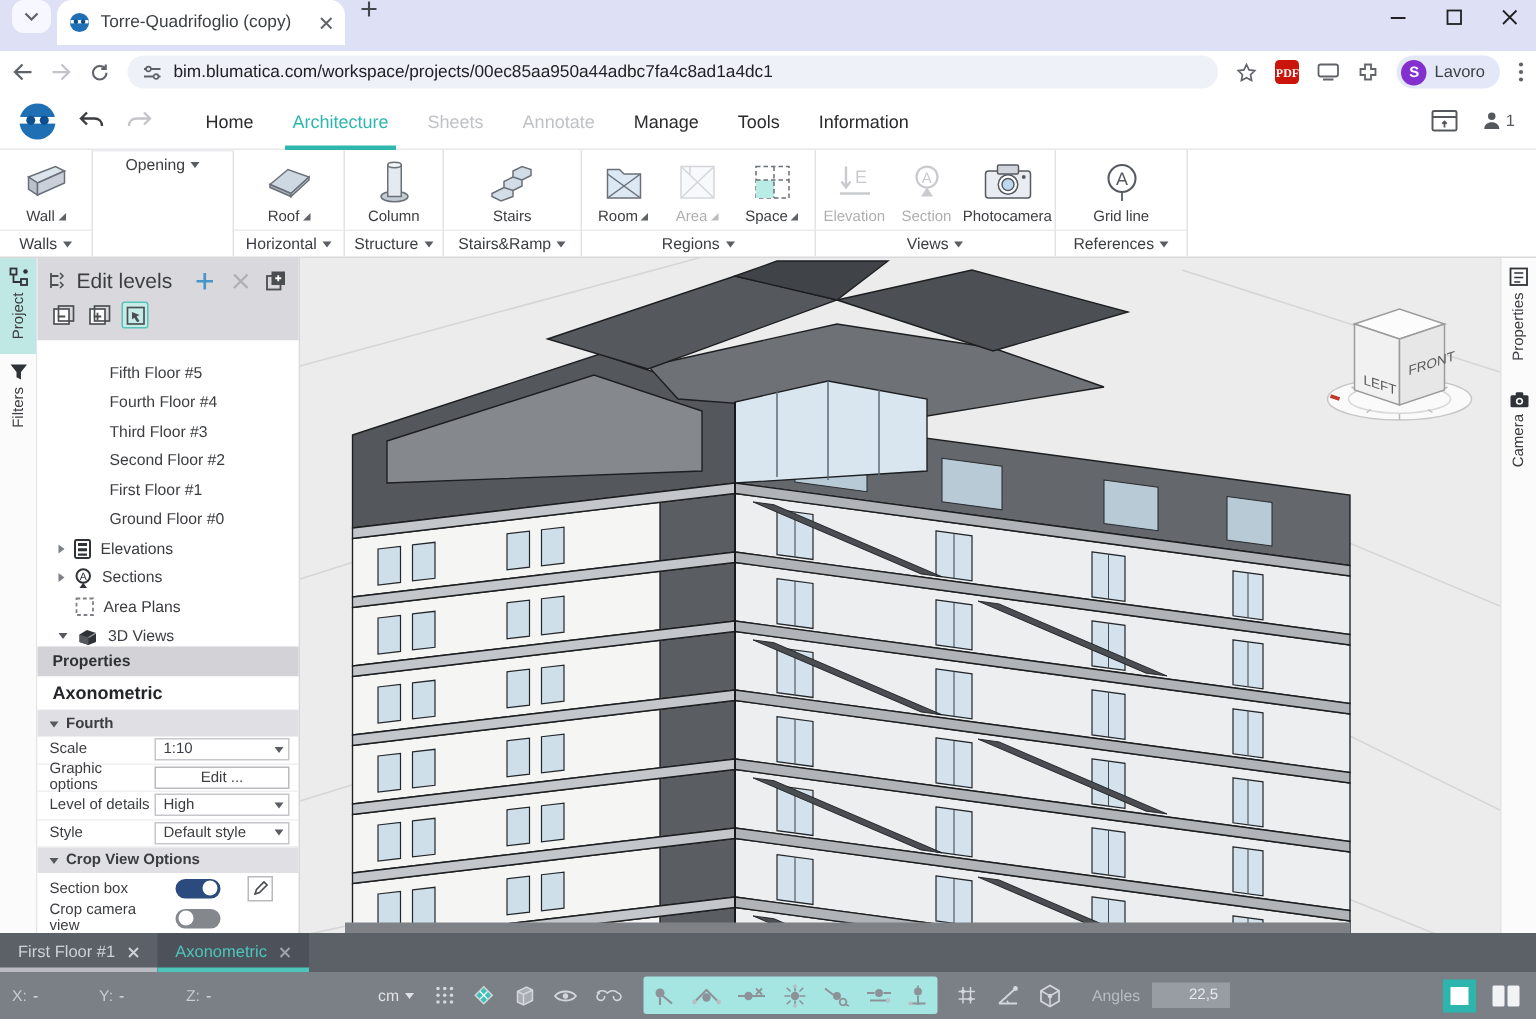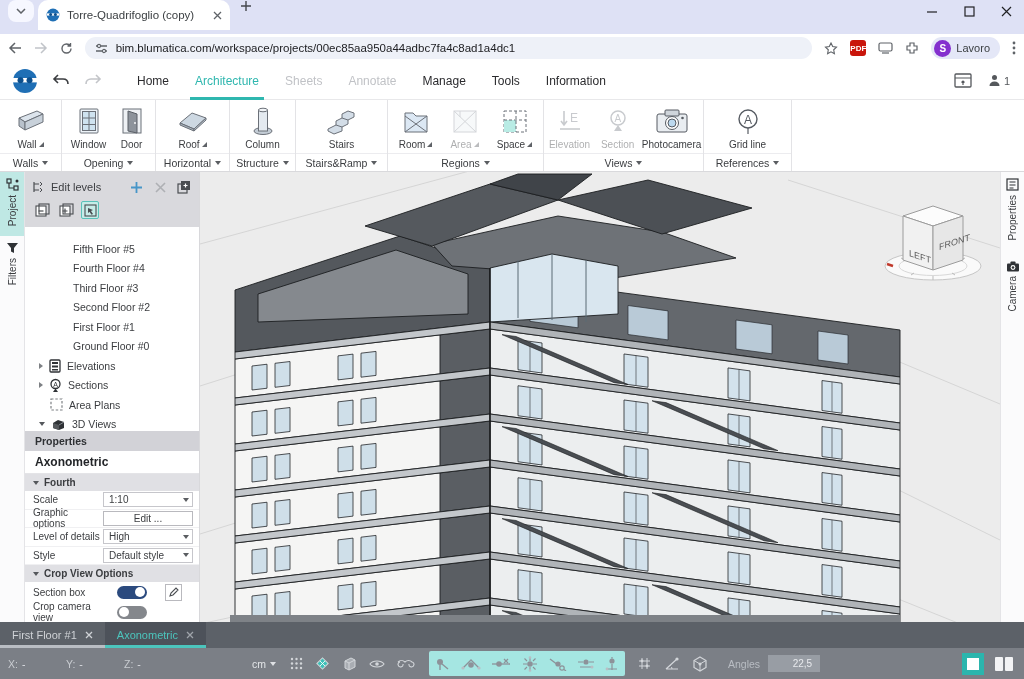--- a/index.html
+++ b/index.html
@@ -11,21 +11,21 @@
 .tab-search{width:26px;height:22px;margin:0 4px 5px 8px;border-radius:8px;background:#f6f7ff;display:flex;align-items:center;justify-content:center;}
 .btab{width:192px;height:30px;background:#fff;border-radius:10px 10px 0 0;display:flex;align-items:center;padding:0 8px;gap:7px;}
 .btab-title{font-size:11.5px;color:#3c4043;flex:1;white-space:nowrap;overflow:hidden;}
 .newtab{margin:0 0 9px 10px;}
 .wincontrols{position:absolute;right:12px;top:6px;display:flex;gap:26px;align-items:center;}
 .urlbar{position:absolute;left:0;top:34px;width:1024px;height:28px;background:#fff;display:flex;align-items:center;padding:0 8px;gap:12px;}
 .omnibox{flex:1;max-width:740px;height:22px;background:#eef1f8;border:none;border-radius:12px;display:flex;align-items:center;padding:0 10px;gap:8px;}
 .omnibox input{border:none;background:transparent;outline:none;font-size:11.5px;color:#202124;width:100%;font-family:"Liberation Sans",sans-serif;}
 .profile-pill{background:#e4e7f7;border-radius:11px;height:22px;display:flex;align-items:center;gap:5px;padding:0 10px 0 3px;}
 .avatar{width:17px;height:17px;border-radius:50%;background:#8430ce;color:#fff;font-size:10px;display:flex;align-items:center;justify-content:center;font-weight:bold;}
-.pdficon{width:16px;height:16px;background:#c9150b;border-radius:3px;color:#fff;font-size:8px;font-weight:bold;display:flex;align-items:center;justify-content:center;}
+.pdficon{width:16px;height:16px;background:#c9150b;border-radius:3px;color:#fff;font-size:8px;font-weight:bold;display:flex;align-items:center;justify-content:center;font-family:Liberation Serif, serif;}
 
 .appheader{position:absolute;left:0;top:62px;width:1024px;height:38px;background:#fff;border-bottom:1px solid #e8e8ea;display:flex;align-items:center;}
 .applogo{margin:0 14px 0 12px;}
 .undoredo{display:flex;gap:14px;margin-right:22px;}
 .menus{display:flex;height:38px;align-items:stretch;}
 .menu{padding:0 13px;display:flex;align-items:center;font-size:12px;color:#2b2b2e;cursor:pointer;position:relative;}
 .menu.active{color:#2fb7af;}
 .menu.active::after{content:"";position:absolute;left:8px;right:8px;bottom:0;height:3px;background:#2fb7af;}
 .menu.disabled{color:#c0c2c6;}
 .headright{margin-left:auto;display:flex;align-items:center;gap:16px;padding-right:14px;color:#55585c;}
@@ -43,21 +43,21 @@
 .cornertri{width:0;height:0;border-left:5px solid transparent;border-bottom:5px solid #5f6267;}
 
 .workspace{position:absolute;left:0;top:172px;width:1024px;height:450px;display:flex;}
 .lstrip{width:25px;background:#fbfbfc;border-right:1px solid #e4e4e7;display:flex;flex-direction:column;}
 .vtab{display:flex;flex-direction:column;align-items:center;padding:6px 0 10px;cursor:pointer;gap:4px;}
 .vtab.active{background:#bfe8e4;}
 .vlabel{writing-mode:vertical-rl;transform:rotate(180deg);font-size:10px;color:#3b3d40;}
 .lpanel{width:175px;background:#fff;border-right:1px solid #d8d8db;display:flex;flex-direction:column;}
 .phead{background:#d9d9dd;padding:4px 6px 5px;}
 .phead-row1{display:flex;align-items:center;gap:6px;height:22px;}
-.phead-title{font-size:11px;color:#3b3d40;flex:1;}
+.phead-title{font-size:14px;color:#3b3d40;flex:1;}
 .pbtn{width:18px;height:18px;display:flex;align-items:center;justify-content:center;cursor:pointer;border-radius:2px;}
 .phead-row2{display:flex;align-items:center;gap:6px;height:24px;padding-left:2px;}
 .pbtn.hl{background:#c6ece8;border:1px solid #59c2ba;}
 .tree{flex:1;overflow:hidden;padding-top:12px;background:#fff;}
 .trow{height:19.5px;display:flex;align-items:center;font-size:10.5px;color:#3b3d40;cursor:pointer;padding-left:48px;}
 .trow2{height:19.5px;display:flex;align-items:center;font-size:10.5px;color:#3b3d40;cursor:pointer;padding-left:14px;gap:6px;}
 .arr-r{width:0;height:0;border-top:3.5px solid transparent;border-bottom:3.5px solid transparent;border-left:4.5px solid #7d8084;}
 .arr-d{width:0;height:0;border-left:3.5px solid transparent;border-right:3.5px solid transparent;border-top:4.5px solid #55585c;}
 .props-head{height:20px;background:#d2d2d7;display:flex;align-items:center;padding-left:10px;font-size:10.5px;font-weight:bold;color:#2f3134;}
 .view-name{height:23px;background:#fff;display:flex;align-items:center;padding-left:10px;font-size:12px;font-weight:bold;color:#232528;border-bottom:1px solid #e4e4e7;}
@@ -239,46 +239,20 @@
           </div>
       </div>
     </div>
     <div class="glabel">
         <span>Walls</span>
         <span class="chev"></span>
       </div>
   </div>
 
   <div class="rgroup" style="width:94px">
-    <div class="rtools">
-      <div class="rtool" style="width:46px">
-        <div class="ric">
-          <svg width="22" height="28" viewBox="0 0 22 28">
-              <rect x="2" y="2" width="18" height="24" rx="1" fill="#eef4f9" stroke="#6b7078"></rect>
-              <rect x="4.5" y="4.5" width="13" height="19" fill="#cfe3f0" stroke="#6b7078"></rect>
-              <path d="M11 4.5v19M4.5 11h13M4.5 17.5h13" stroke="#6b7078"></path>
-            </svg>
-        </div>
-        <div class="rlabel">
-            <span>Window</span>
-          </div>
-      </div>
-      <div class="rtool" style="width:40px">
-        <div class="ric">
-          <svg width="22" height="28" viewBox="0 0 22 28">
-              <rect x="2" y="2" width="18" height="24" fill="#eef1f4" stroke="#6b7078"></rect>
-              <polygon points="7,4 16,7 16,26 7,24" fill="#8d939b" stroke="#5a5f66"></polygon>
-              <circle cx="14" cy="16" r="0.9" fill="#fff"></circle>
-            </svg>
-        </div>
-        <div class="rlabel">
-            <span>Door</span>
-          </div>
-      </div>
-    </div>
     <div class="glabel">
         <span>Opening</span>
         <span class="chev"></span>
       </div>
   </div>
 
   <div class="rgroup" style="width:74px">
     <div class="rtools">
       <div class="rtool">
         <div class="ric">

